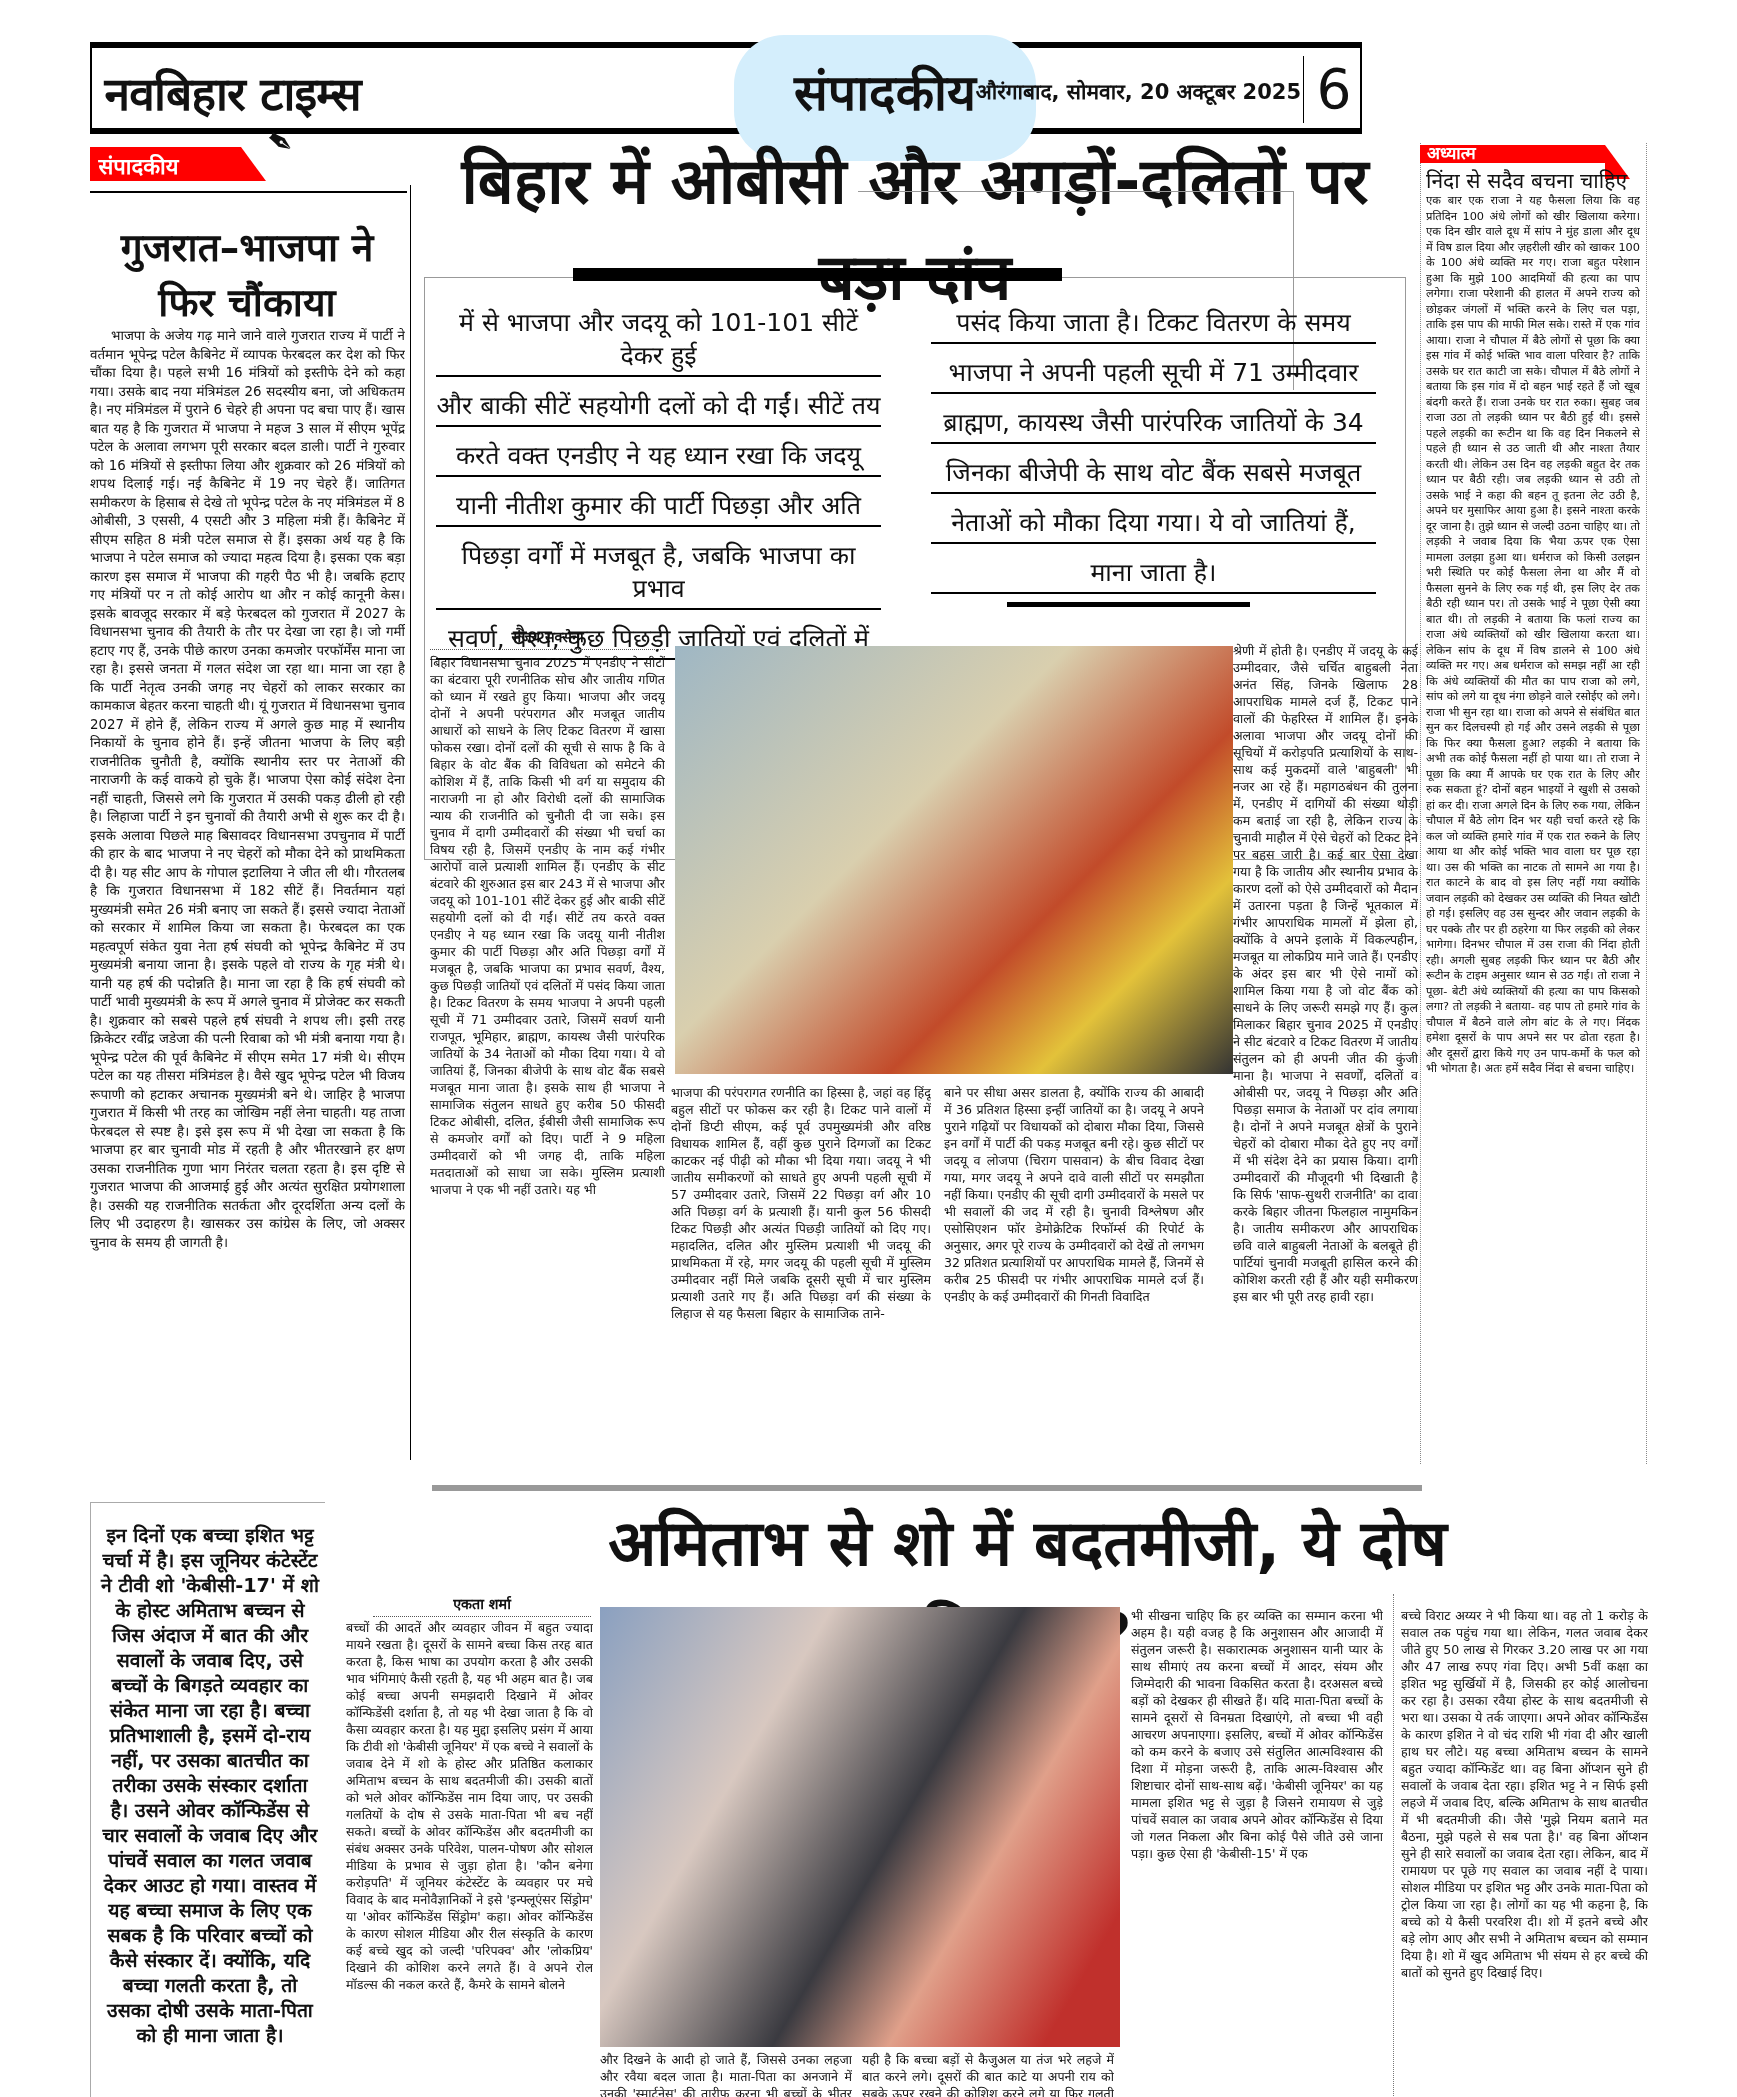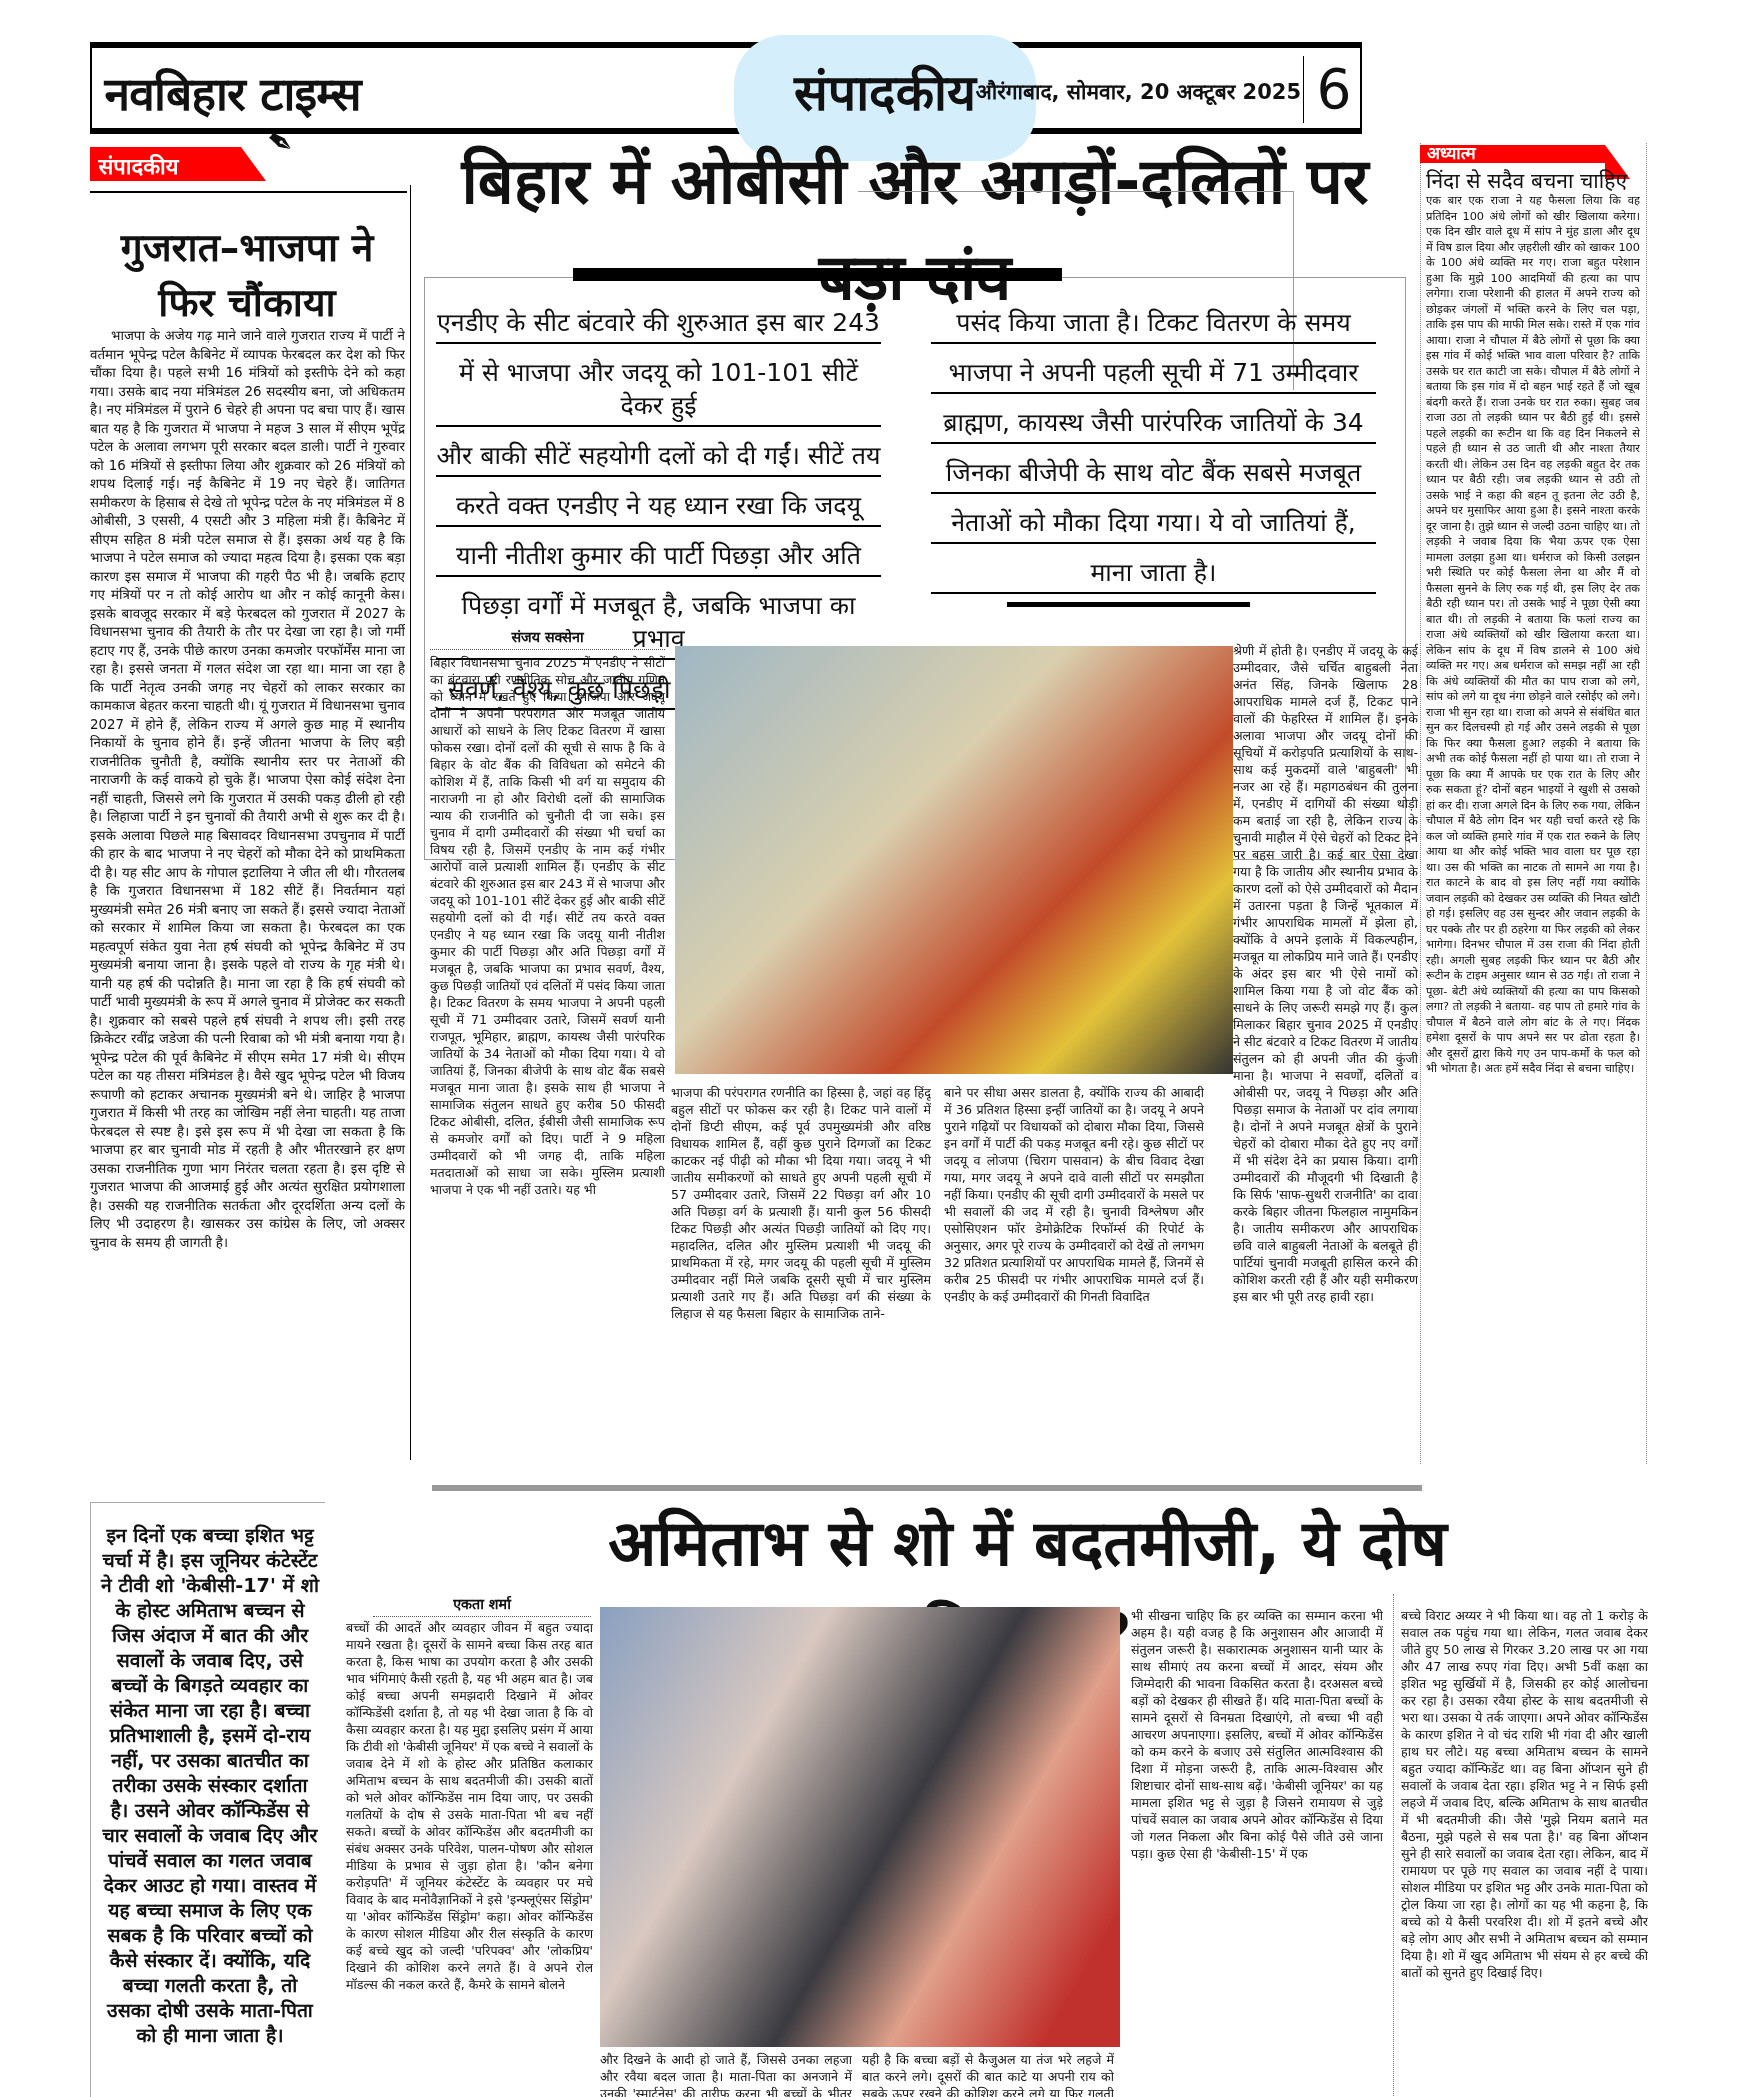--- a/index.html
+++ b/index.html
@@ -40,21 +40,20 @@
 <div class="abs col-text" style="left:90px;top:327px;width:315px;height:1141px;overflow:hidden;text-indent:21px">भाजपा के अजेय गढ़ माने जाने वाले गुजरात राज्य में पार्टी ने वर्तमान भूपेन्द्र पटेल कैबिनेट में व्यापक फेरबदल कर देश को फिर चौंका दिया है। पहले सभी 16 मंत्रियों को इस्तीफे देने को कहा गया। उसके बाद नया मंत्रिमंडल 26 सदस्यीय बना, जो अधिकतम है। नए मंत्रिमंडल में पुराने 6 चेहरे ही अपना पद बचा पाए हैं। खास बात यह है कि गुजरात में भाजपा ने महज 3 साल में सीएम भूपेंद्र पटेल के अलावा लगभग पूरी सरकार बदल डाली। पार्टी ने गुरुवार को 16 मंत्रियों से इस्तीफा लिया और शुक्रवार को 26 मंत्रियों को शपथ दिलाई गई। नई कैबिनेट में 19 नए चेहरे हैं। जातिगत समीकरण के हिसाब से देखे तो भूपेन्द्र पटेल के नए मंत्रिमंडल में 8 ओबीसी, 3 एससी, 4 एसटी और 3 महिला मंत्री हैं। कैबिनेट में सीएम सहित 8 मंत्री पटेल समाज से हैं। इसका अर्थ यह है कि भाजपा ने पटेल समाज को ज्यादा महत्व दिया है। इसका एक बड़ा कारण इस समाज में भाजपा की गहरी पैठ भी है। जबकि हटाए गए मंत्रियों पर न तो कोई आरोप था और न कोई कानूनी केस। इसके बावजूद सरकार में बड़े फेरबदल को गुजरात में 2027 के विधानसभा चुनाव की तैयारी के तौर पर देखा जा रहा है। जो गर्मी हटाए गए हैं, उनके पीछे कारण उनका कमजोर परफॉर्मेंस माना जा रहा है। इससे जनता में गलत संदेश जा रहा था। माना जा रहा है कि पार्टी नेतृत्व उनकी जगह नए चेहरों को लाकर सरकार का कामकाज बेहतर करना चाहती थी। यूं गुजरात में विधानसभा चुनाव 2027 में होने हैं, लेकिन राज्य में अगले कुछ माह में स्थानीय निकायों के चुनाव होने हैं। इन्हें जीतना भाजपा के लिए बड़ी राजनीतिक चुनौती है, क्योंकि स्थानीय स्तर पर नेताओं की नाराजगी के कई वाकये हो चुके हैं। भाजपा ऐसा कोई संदेश देना नहीं चाहती, जिससे लगे कि गुजरात में उसकी पकड़ ढीली हो रही है। लिहाजा पार्टी ने इन चुनावों की तैयारी अभी से शुरू कर दी है। इसके अलावा पिछले माह बिसावदर विधानसभा उपचुनाव में पार्टी की हार के बाद भाजपा ने नए चेहरों को मौका देने को प्राथमिकता दी है। यह सीट आप के गोपाल इटालिया ने जीत ली थी। गौरतलब है कि गुजरात विधानसभा में 182 सीटें हैं। निवर्तमान यहां मुख्यमंत्री समेत 26 मंत्री बनाए जा सकते हैं। इससे ज्यादा नेताओं को सरकार में शामिल किया जा सकता है। फेरबदल का एक महत्वपूर्ण संकेत युवा नेता हर्ष संघवी को भूपेन्द्र कैबिनेट में उप मुख्यमंत्री बनाया जाना है। इसके पहले वो राज्य के गृह मंत्री थे। यानी यह हर्ष की पदोन्नति है। माना जा रहा है कि हर्ष संघवी को पार्टी भावी मुख्यमंत्री के रूप में अगले चुनाव में प्रोजेक्ट कर सकती है। शुक्रवार को सबसे पहले हर्ष संघवी ने शपथ ली। इसी तरह क्रिकेटर रवींद्र जडेजा की पत्नी रिवाबा को भी मंत्री बनाया गया है। भूपेन्द्र पटेल की पूर्व कैबिनेट में सीएम समेत 17 मंत्री थे। सीएम पटेल का यह तीसरा मंत्रिमंडल है। वैसे खुद भूपेन्द्र पटेल भी विजय रूपाणी को हटाकर अचानक मुख्यमंत्री बने थे। जाहिर है भाजपा गुजरात में किसी भी तरह का जोखिम नहीं लेना चाहती। यह ताजा फेरबदल से स्पष्ट है। इसे इस रूप में भी देखा जा सकता है कि भाजपा हर बार चुनावी मोड में रहती है और भीतरखाने हर क्षण उसका राजनीतिक गुणा भाग निरंतर चलता रहता है। इस दृष्टि से गुजरात भाजपा की आजमाई हुई और अत्यंत सुरक्षित प्रयोगशाला है। उसकी यह राजनीतिक सतर्कता और दूरदर्शिता अन्य दलों के लिए भी उदाहरण है। खासकर उस कांग्रेस के लिए, जो अक्सर चुनाव के समय ही जागती है।</div>
 <div class="abs" style="left:410px;top:185px;width:1.3px;height:1275px;background:#000"></div>
 
 <div class="abs head-big" style="left:424px;top:134px;width:982px;font-size:63px;line-height:96px">बिहार में ओबीसी और अगड़ों-दलितों पर बड़ा दांव</div>
 <div class="abs box" style="left:422px;top:191px;width:982px;height:436px;border-width:0">
   <div class="abs" style="left:436px;top:0;width:436px;height:199px;border:1.3px solid #999;border-width:1.3px 1.3px 0 0"></div>
 </div>
 <div class="abs" style="left:424px;top:277px;width:982px;height:583px;border:1.3px solid #999"></div>
 <div class="abs" style="left:573px;top:268px;width:489px;height:12.6px;background:#000"></div>
 <div class="abs uline" style="left:436px;top:306px;width:445px;font-size:25px;line-height:33px;text-align:center">
-  <span>एनडीए के सीट बंटवारे की शुरुआत इस बार 243</span>
   <span>में से भाजपा और जदयू को 101-101 सीटें देकर हुई</span>
   <span>और बाकी सीटें सहयोगी दलों को दी गईं। सीटें तय</span>
   <span>करते वक्त एनडीए ने यह ध्यान रखा कि जदयू</span>
   <span>यानी नीतीश कुमार की पार्टी पिछड़ा और अति</span>
   <span>पिछड़ा वर्गों में मजबूत है, जबकि भाजपा का प्रभाव</span>
   <span>सवर्ण, वैश्य, कुछ पिछड़ी जातियों एवं दलितों में</span>
 </div>
 <div class="abs uline" style="left:931px;top:306px;width:445px;font-size:25px;line-height:33px;text-align:center">
   <span>पसंद किया जाता है। टिकट वितरण के समय</span>
   <span>भाजपा ने अपनी पहली सूची में 71 उम्मीदवार</span>

